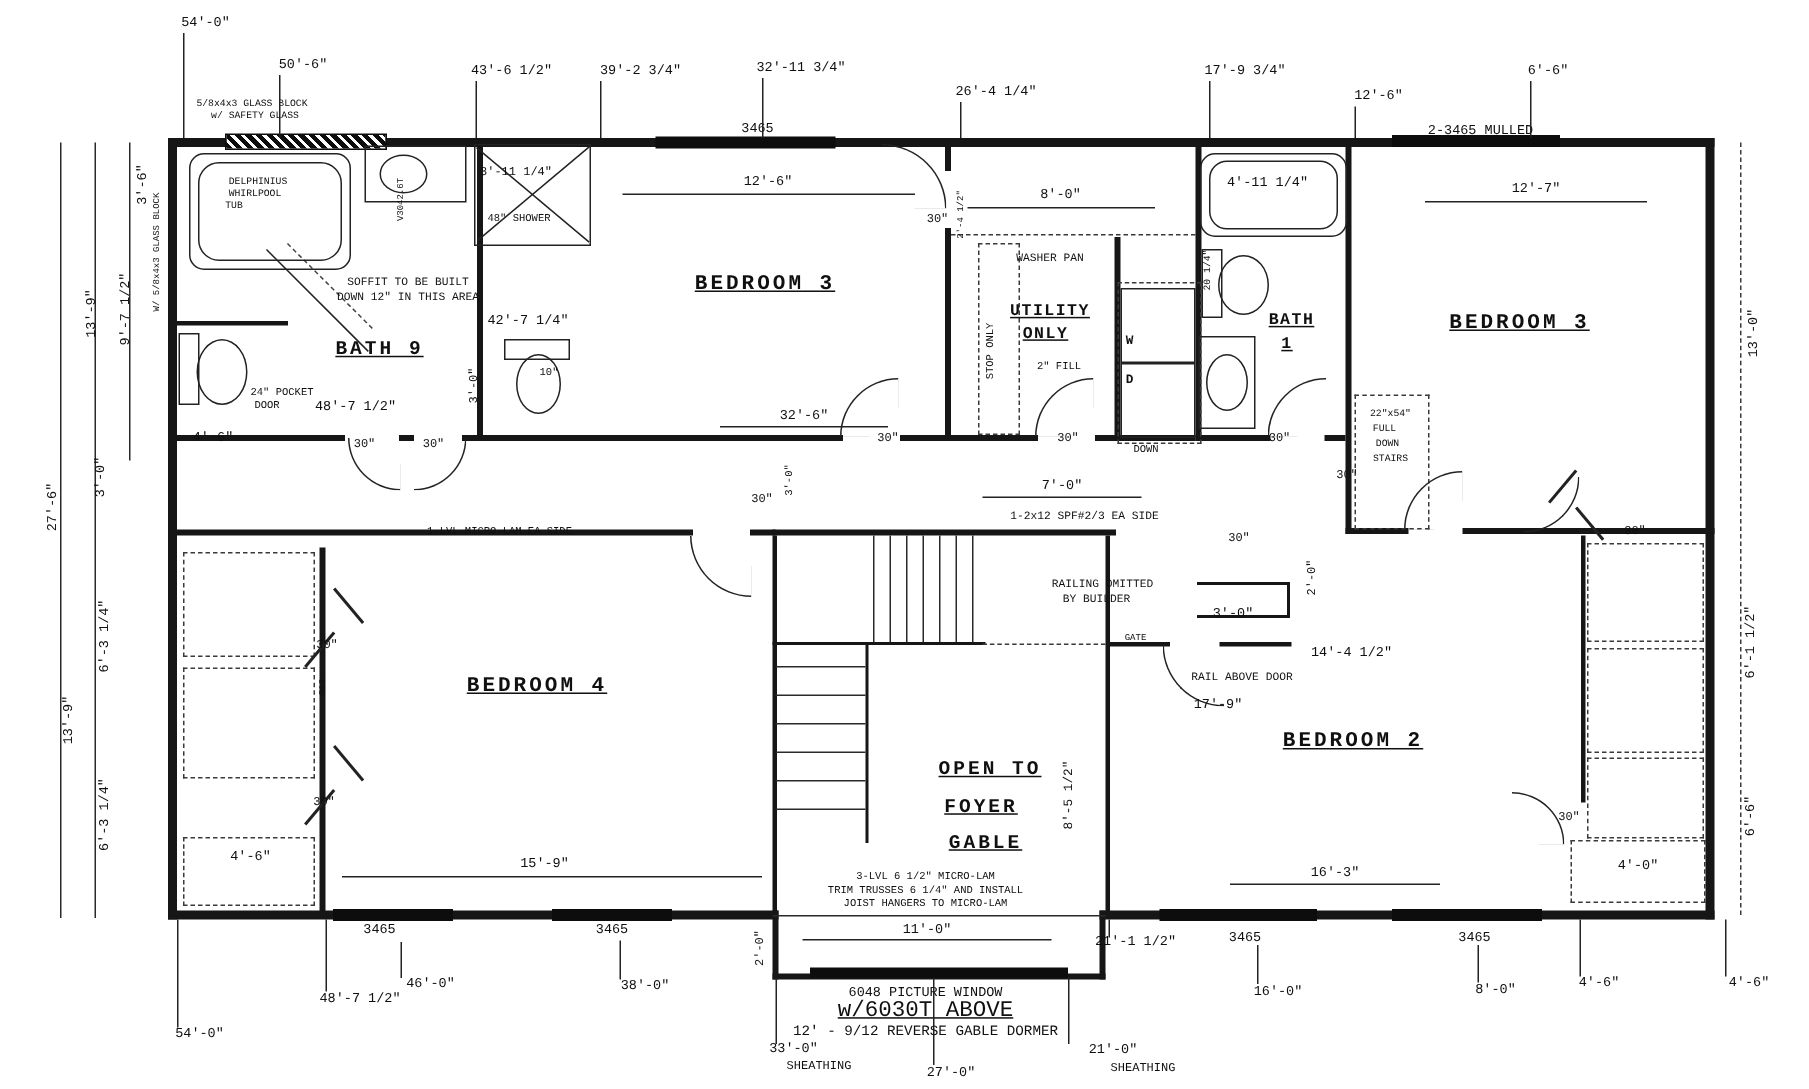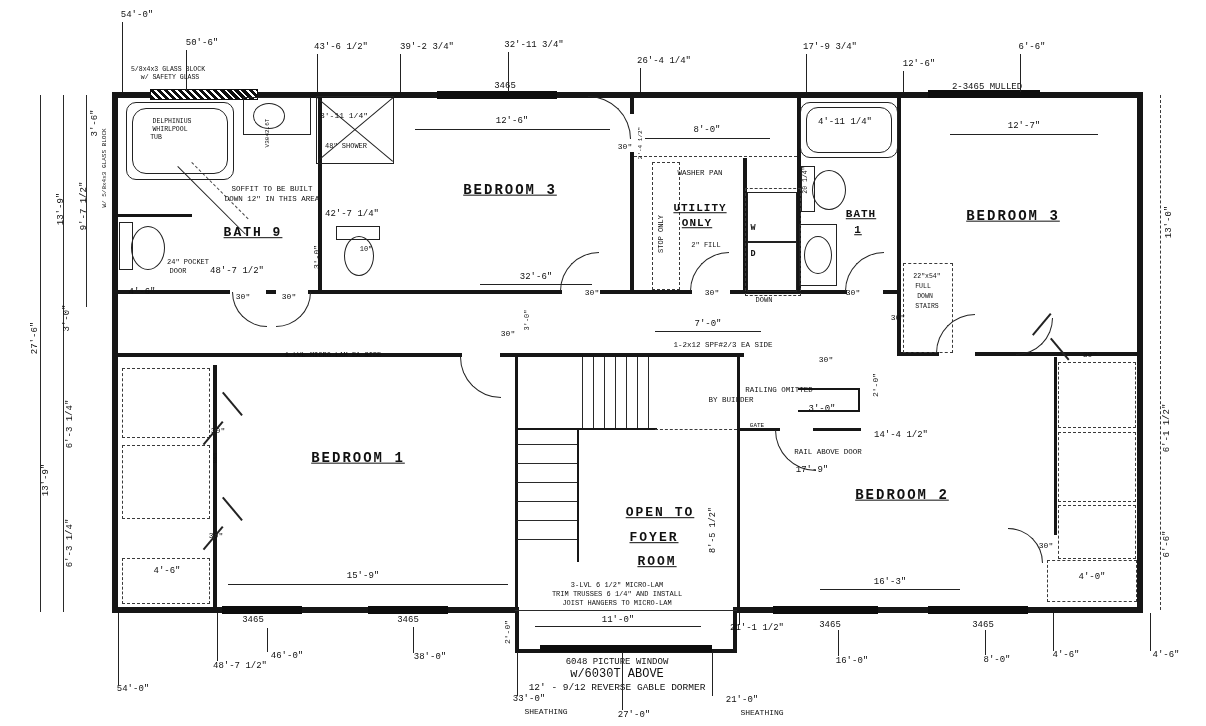--- a/index.html
+++ b/index.html
@@ -155,24 +155,24 @@
   <i class="vl" style="left:1050px;top:313px;height:28px;transform:rotate(40deg)"></i>
   <i class="vl" style="left:1050px;top:339px;height:28px;transform:rotate(-40deg)"></i>
 
 <div class="ann u" style="font-weight: bold; letter-spacing: 2px; left: 253px; top: 233px; font-size: 13px; transform: translate(-50%, -50%);">BATH 9</div>
     <div class="ann u" style="font-weight: bold; letter-spacing: 2px; left: 510px; top: 190px; font-size: 14px; transform: translate(-50%, -50%);">BEDROOM 3</div>
     <div class="ann u" style="font-weight: bold; letter-spacing: 1px; left: 700px; top: 209px; font-size: 11px; transform: translate(-50%, -50%);">UTILITY</div>
     <div class="ann u" style="font-weight: bold; letter-spacing: 1px; left: 697px; top: 224px; font-size: 11px; transform: translate(-50%, -50%);">ONLY</div>
     <div class="ann u" style="font-weight: bold; letter-spacing: 1px; left: 861px; top: 215px; font-size: 11px; transform: translate(-50%, -50%);">BATH</div>
     <div class="ann u" style="font-weight: bold; letter-spacing: 1px; left: 858px; top: 231px; font-size: 11px; transform: translate(-50%, -50%);">1</div>
     <div class="ann u" style="font-weight: bold; letter-spacing: 2px; left: 1013px; top: 216px; font-size: 14px; transform: translate(-50%, -50%);">BEDROOM 3</div>
-    <div class="ann u" style="font-weight: bold; letter-spacing: 2px; left: 358px; top: 458px; font-size: 14px; transform: translate(-50%, -50%);">BEDROOM 1</div>
+    <div class="ann u" style="font-weight: bold; letter-spacing: 2px; left: 358px; top: 458px; font-size: 14px; transform: translate(-50%, -50%);">BEDROOM 4</div>
     <div class="ann u" style="font-weight: bold; letter-spacing: 2px; left: 660px; top: 513px; font-size: 13px; transform: translate(-50%, -50%);">OPEN TO</div>
     <div class="ann u" style="font-weight: bold; letter-spacing: 2px; left: 654px; top: 538px; font-size: 13px; transform: translate(-50%, -50%);">FOYER</div>
-    <div class="ann u" style="font-weight: bold; letter-spacing: 2px; left: 657px; top: 562px; font-size: 13px; transform: translate(-50%, -50%);">ROOM</div>
+    <div class="ann u" style="font-weight: bold; letter-spacing: 2px; left: 657px; top: 562px; font-size: 13px; transform: translate(-50%, -50%);">GABLE</div>
     <div class="ann u" style="font-weight: bold; letter-spacing: 2px; left: 902px; top: 495px; font-size: 14px; transform: translate(-50%, -50%);">BEDROOM 2</div>
     <div class="ann" style="left: 137px; top: 16px; font-size: 9px; transform: translate(-50%, -50%);">54'-0"</div>
     <div class="ann" style="left: 202px; top: 44px; font-size: 9px; transform: translate(-50%, -50%);">50'-6"</div>
     <div class="ann" style="left: 341px; top: 48px; font-size: 9px; transform: translate(-50%, -50%);">43'-6 1/2"</div>
     <div class="ann" style="left: 427px; top: 48px; font-size: 9px; transform: translate(-50%, -50%);">39'-2 3/4"</div>
     <div class="ann" style="left: 534px; top: 46px; font-size: 9px; transform: translate(-50%, -50%);">32'-11 3/4"</div>
     <div class="ann" style="left: 664px; top: 62px; font-size: 9px; transform: translate(-50%, -50%);">26'-4 1/4"</div>
     <div class="ann" style="left: 830px; top: 48px; font-size: 9px; transform: translate(-50%, -50%);">17'-9 3/4"</div>
     <div class="ann" style="left: 919px; top: 65px; font-size: 9px; transform: translate(-50%, -50%);">12'-6"</div>
     <div class="ann" style="left: 1032px; top: 48px; font-size: 9px; transform: translate(-50%, -50%);">6'-6"</div>
@@ -256,35 +256,35 @@
     <div class="ann" style="left: 188px; top: 263px; font-size: 7px; transform: translate(-50%, -50%);">24" POCKET</div>
     <div class="ann" style="left: 178px; top: 272px; font-size: 7px; transform: translate(-50%, -50%);">DOOR</div>
     <div class="ann" style="left: 700px; top: 174px; font-size: 7.5px; transform: translate(-50%, -50%);">WASHER PAN</div>
     <div class="ann" style="left: 706px; top: 246px; font-size: 7px; transform: translate(-50%, -50%);">2" FILL</div>
     <div class="ann" style="font-weight: bold; left: 753px; top: 228px; font-size: 8.5px; transform: translate(-50%, -50%);">W</div>
     <div class="ann" style="font-weight: bold; left: 753px; top: 254px; font-size: 8.5px; transform: translate(-50%, -50%);">D</div>
     <div class="ann" style="left: 662px; top: 234px; font-size: 7px; transform: translate(-50%, -50%) rotate(-90deg);">STOP ONLY</div>
     <div class="ann" style="left: 764px; top: 301px; font-size: 7px; transform: translate(-50%, -50%);">DOWN</div>
     <div class="ann" style="left: 806px; top: 180px; font-size: 6.5px; transform: translate(-50%, -50%) rotate(-90deg);">20 1/4"</div>
     <div class="ann" style="left: 723px; top: 346px; font-size: 7.5px; transform: translate(-50%, -50%);">1-2x12 SPF#2/3 EA SIDE</div>
-    <div class="ann" style="left: 735px; top: 391px; font-size: 7.5px; transform: translate(-50%, -50%); margin-left: 44px;">RAILING OMITTED</div>
+    <div class="ann" style="left: 735px; top: 391px; font-size: 7.5px; transform: translate(-50%, -50%);">RAILING OMITTED</div>
     <div class="ann" style="left: 731px; top: 401px; font-size: 7.5px; transform: translate(-50%, -50%);">BY BUILDER</div>
     <div class="ann" style="left: 828px; top: 453px; font-size: 7.5px; transform: translate(-50%, -50%);">RAIL ABOVE DOOR</div>
     <div class="ann" style="left: 757px; top: 426px; font-size: 6px; transform: translate(-50%, -50%);">GATE</div>
     <div class="ann" style="left: 333px; top: 356px; font-size: 7px; transform: translate(-50%, -50%);">1-LVL MICRO-LAM EA SIDE</div>
     <div class="ann" style="left: 216px; top: 458px; font-size: 6px; transform: translate(-50%, -50%) rotate(-90deg);">R&amp;S</div>
     <div class="ann" style="left: 927px; top: 277px; font-size: 6.5px; transform: translate(-50%, -50%);">22"x54"</div>
     <div class="ann" style="left: 923px; top: 287px; font-size: 6.5px; transform: translate(-50%, -50%);">FULL</div>
     <div class="ann" style="left: 925px; top: 297px; font-size: 6.5px; transform: translate(-50%, -50%);">DOWN</div>
     <div class="ann" style="left: 927px; top: 307px; font-size: 6.5px; transform: translate(-50%, -50%);">STAIRS</div>
     <div class="ann" style="left: 617px; top: 586px; font-size: 7px; transform: translate(-50%, -50%);">3-LVL 6 1/2" MICRO-LAM</div>
     <div class="ann" style="left: 617px; top: 595px; font-size: 7px; transform: translate(-50%, -50%);">TRIM TRUSSES 6 1/4" AND INSTALL</div>
     <div class="ann" style="left: 617px; top: 604px; font-size: 7px; transform: translate(-50%, -50%);">JOIST HANGERS TO MICRO-LAM</div>
     <div class="ann" style="left: 617px; top: 663px; font-size: 9px; transform: translate(-50%, -50%);">6048 PICTURE WINDOW</div>
-    <div class="ann" style="left: 617px; top: 674px; font-size: 12px; transform: translate(-50%, -50%);">w/6030T ABOVE</div>
+    <div class="ann" style="left: 617px; top: 674px; font-size: 15px; transform: translate(-50%, -50%); text-decoration: underline;">w/6030T ABOVE</div>
     <div class="ann" style="left: 617px; top: 688px; font-size: 9.5px; transform: translate(-50%, -50%);">12' - 9/12 REVERSE GABLE DORMER</div>
     <div class="ann" style="left: 546px; top: 712px; font-size: 8px; transform: translate(-50%, -50%);">SHEATHING</div>
     <div class="ann" style="left: 762px; top: 713px; font-size: 8px; transform: translate(-50%, -50%);">SHEATHING</div>
     <div class="lead" style="left: 122px; top: 22px; height: 70px;"></div>
     <div class="lead" style="left: 186px; top: 50px; height: 42px;"></div>
     <div class="lead" style="left: 317px; top: 54px; height: 38px;"></div>
     <div class="lead" style="left: 400px; top: 54px; height: 38px;"></div>
     <div class="lead" style="left: 508px; top: 52px; height: 40px;"></div>
     <div class="lead" style="left: 640px; top: 68px; height: 24px;"></div>
     <div class="lead" style="left: 806px; top: 54px; height: 38px;"></div>

